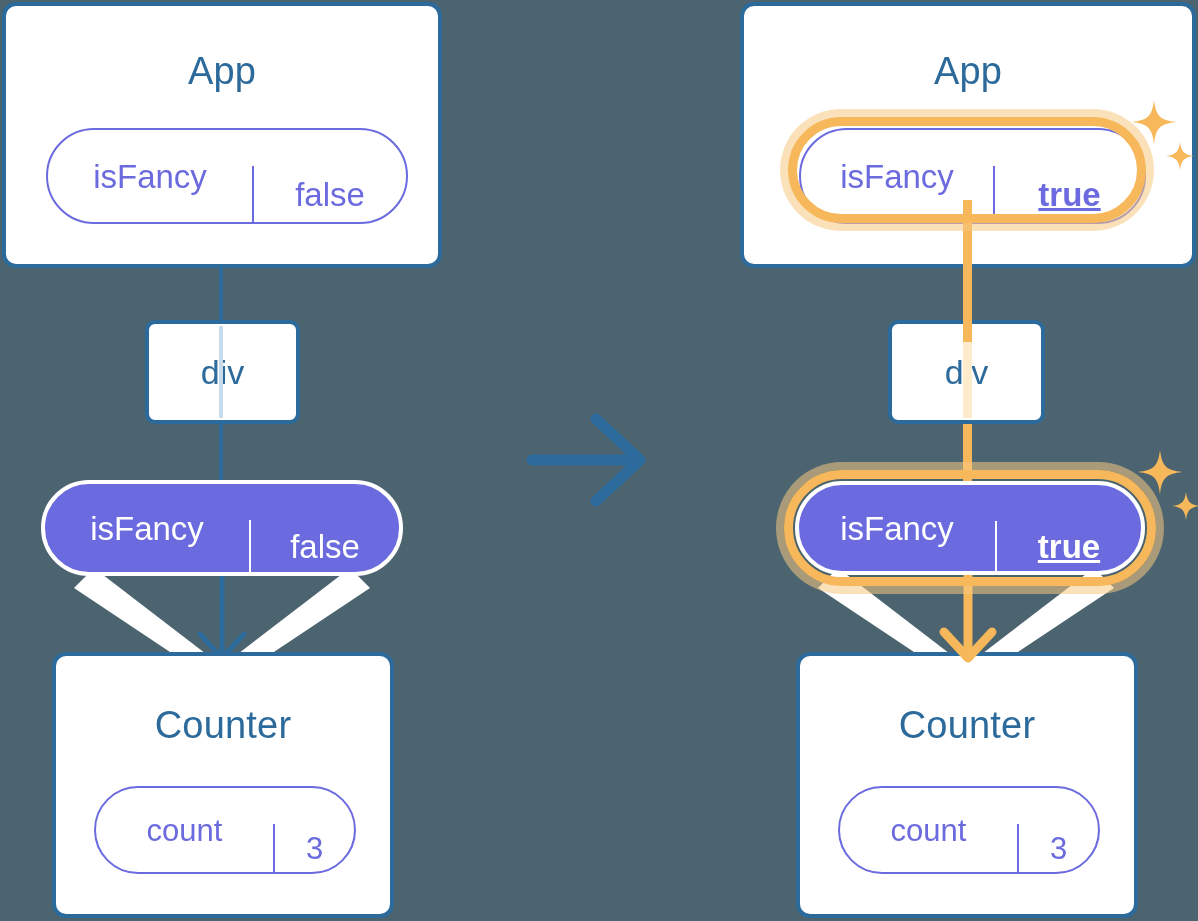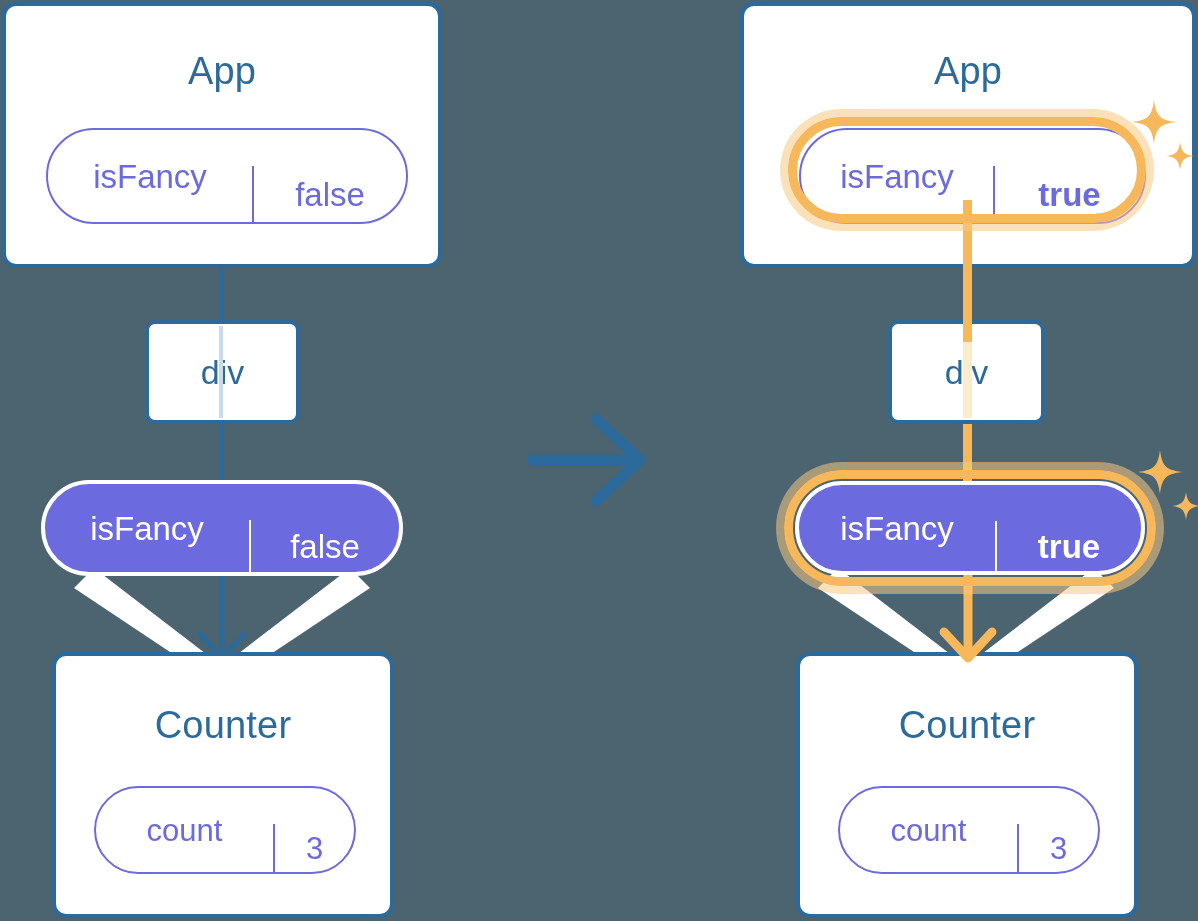--- a/index.html
+++ b/index.html
@@ -64,21 +64,21 @@
 
   
   .pill.filled{
     background:#6b6ade;
     color:#ffffff;
     border:4px solid #ffffff;
   }
   .pill.filled .seg.v{border-left:2px solid #ffffff;}
 
   .pill .seg span{line-height:1;}
-  .bold{font-weight:bold;}
+  .bold{font-weight:bold;text-decoration:underline;}
 
   
   .ring{
     position:absolute;
     border-radius:999px;
     box-sizing:border-box;
     border:9px solid #f6b85a;
     box-shadow:0 0 0 8px rgba(248,200,130,.55);
     z-index:8;
     pointer-events:none;

